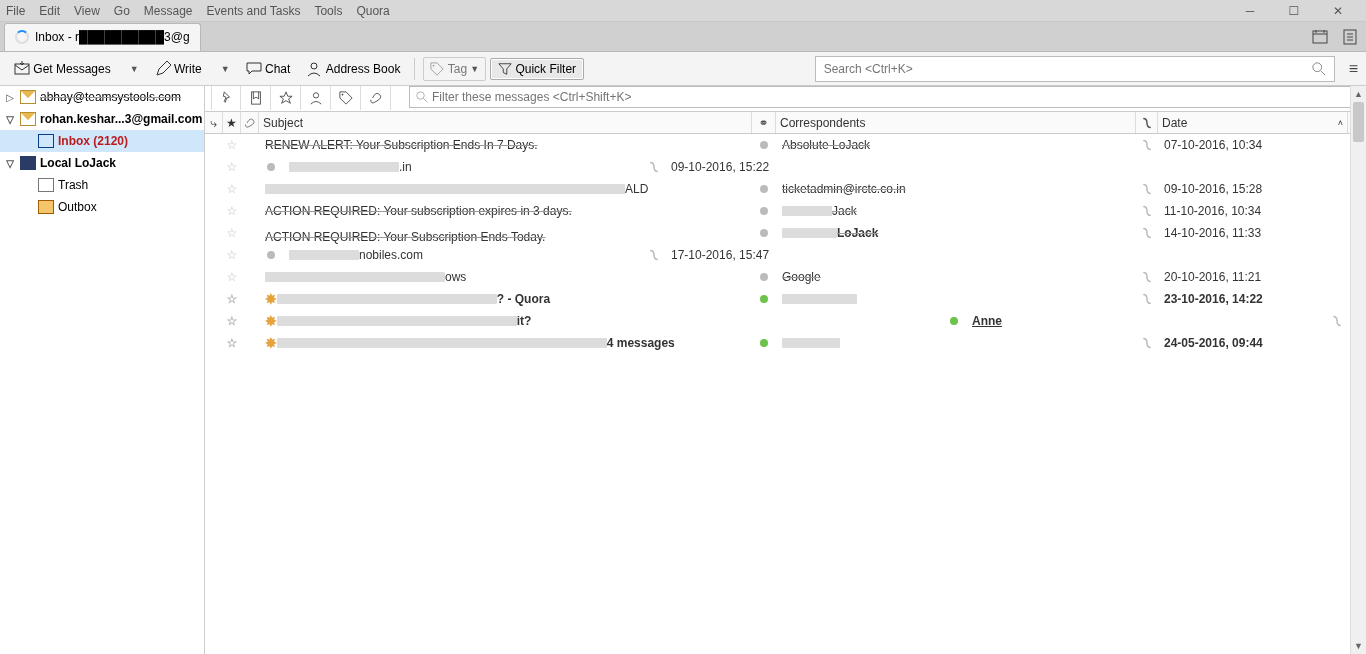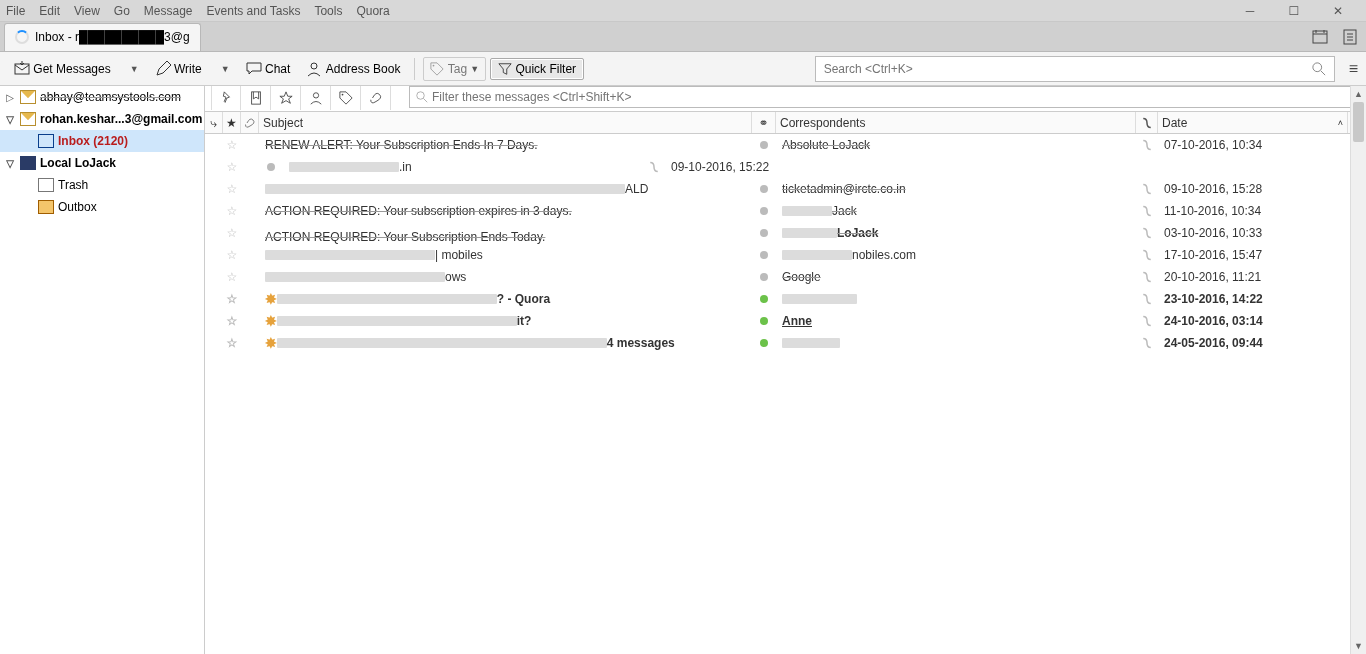--- a/index.html
+++ b/index.html
@@ -399,33 +399,29 @@
           </div>
           <div class="c" style="width: 360px; font-weight: bold;">
             <span class="redact" style="width:55px"></span>
             <span class="strike">LoJack</span>
           </div>
           <div class="c icon" style="width: 22px;">
             <svg width="12" height="12" viewBox="0 0 16 16">
               <path d="M3 2 q5 0 5 6 q0 6 5 6" fill="none" stroke="#bbb" stroke-width="2"></path>
             </svg>
           </div>
-          <div class="c" style="width: 190px;">03-10-2016, 10:33</div>
-          <div class="c icon" style="width: 18px;"></div>
-        </div>
-        <div class="mrow">
-          <div class="c icon" style="width: 18px;"></div>
-          <div class="c icon" style="width: 18px;">
-            <span class="star">☆</span>
-          </div>
-          <div class="c icon" style="width: 18px;"></div>
-          <div class="c" style="flex: 1 1 0%; min-width: 300px;">
-            <span class="redact" style="width:170px"></span>
-            <span>  | mobiles</span>
-          </div>
+          <div class="c" style="width: 190px;">14-10-2016, 11:33</div>
+          <div class="c icon" style="width: 18px;"></div>
+        </div>
+        <div class="mrow">
+          <div class="c icon" style="width: 18px;"></div>
+          <div class="c icon" style="width: 18px;">
+            <span class="star">☆</span>
+          </div>
+          <div class="c icon" style="width: 18px;"></div>
           <div class="c icon" style="width: 24px;">
             <span class="dot read"></span>
           </div>
           <div class="c" style="width: 360px;">
             <span class="redact" style="width:70px"></span>
             <span>nobiles.com</span>
           </div>
           <div class="c icon" style="width: 22px;">
             <svg width="12" height="12" viewBox="0 0 16 16">
               <path d="M3 2 q5 0 5 6 q0 6 5 6" fill="none" stroke="#bbb" stroke-width="2"></path>
@@ -499,21 +495,20 @@
             <span class="dot new"></span>
           </div>
           <div class="c" style="width: 360px;">
             <span style="text-decoration: underline;">Anne</span>
           </div>
           <div class="c icon" style="width: 22px;">
             <svg width="12" height="12" viewBox="0 0 16 16">
               <path d="M3 2 q5 0 5 6 q0 6 5 6" fill="none" stroke="#bbb" stroke-width="2"></path>
             </svg>
           </div>
-          <div class="c" style="width: 190px;">24-10-2016, 03:14</div>
           <div class="c icon" style="width: 18px;"></div>
         </div>
         <div class="mrow unread">
           <div class="c icon" style="width: 18px;"></div>
           <div class="c icon" style="width: 18px;">
             <span class="star">☆</span>
           </div>
           <div class="c icon" style="width: 18px;"></div>
           <div class="c" style="flex: 1 1 0%; min-width: 300px;">
             <span class="burst">✸</span> 

